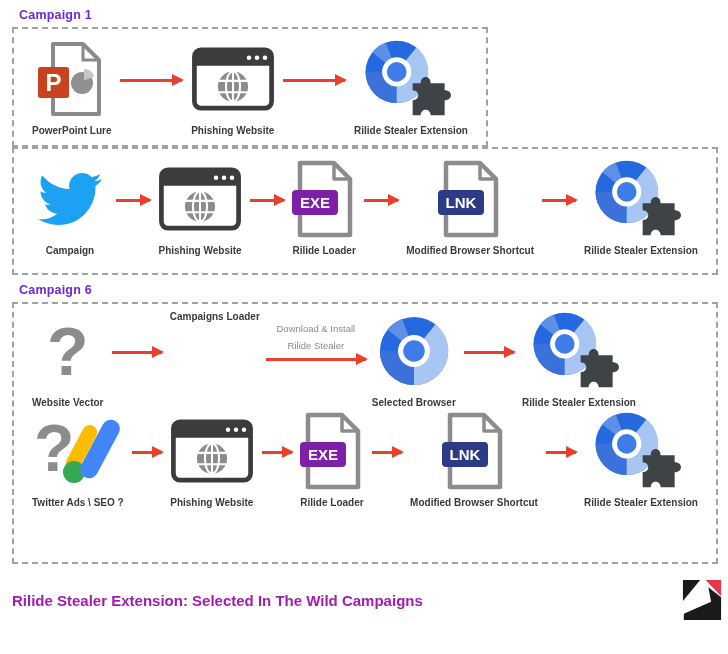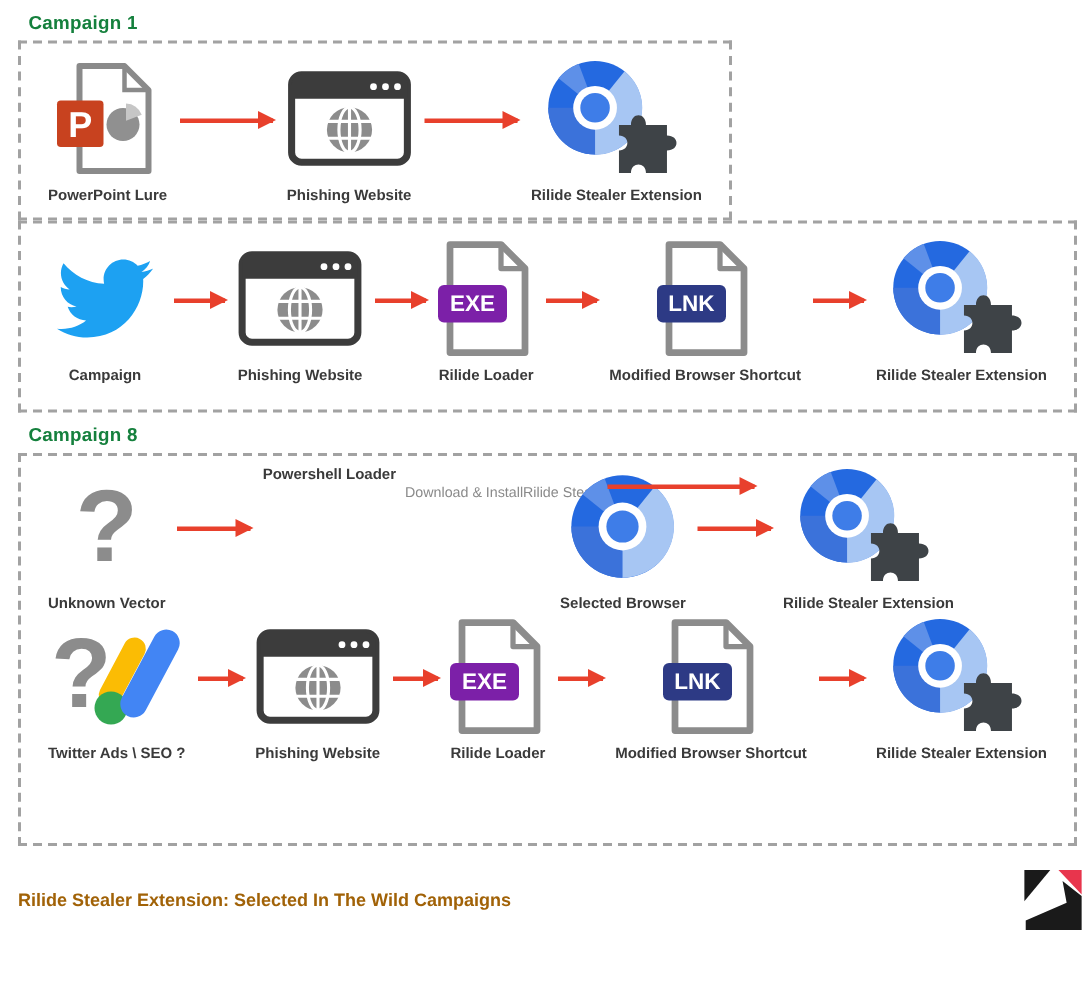--- a/index.html
+++ b/index.html
@@ -1,38 +1,38 @@
 <!DOCTYPE html>
 <html><head>
 <meta charset="utf-8">
 <style>
   html,body{margin:0;padding:0;background:#fff;}
   body{width:728px;height:654px;overflow:hidden;font-family:"Liberation Sans",sans-serif;}
   .page{position:relative;width:728px;height:654px;}
   .campaign{margin:0 10px 0 12px;}
-  .campaign-label{font-size:12.5px;font-weight:bold;color:#15803d;margin:8px 0 5px 7px;letter-spacing:.2px;}
+  .campaign-label{font-size:12.5px;font-weight:bold;color:#6d28d9;margin:8px 0 5px 7px;letter-spacing:.2px;}
   .campaign-box{border:2px dashed #A2A2A2;box-sizing:border-box;padding:7px 18px 3px 18px;background:#fff;}
   .box-c1{width:476px;height:120px;}
   .box-full{width:706px;}
   .box-c2{height:128px;}
   .box-c3{height:262px;padding-top:4px;}
   .flow-row{display:flex;align-items:flex-start;justify-content:space-between;}
   .row-1of3{padding-right:62px;}
   .node{display:flex;flex-direction:column;align-items:center;flex:0 0 auto;}
   .icon-box{height:86px;display:flex;align-items:center;justify-content:center;}
   .node-label{font-size:10px;font-weight:bold;color:#3A3A3A;white-space:nowrap;margin-top:3px;}
   .arrow{flex:1 1 48px;min-width:28px;max-width:62px;height:3px;background:#E8402C;position:relative;margin:43px 8px 0 8px;}
   .arrow::after{content:"";position:absolute;right:-2px;top:-5px;width:0;height:0;
     border-left:12px solid #E8402C;border-top:6.5px solid transparent;border-bottom:6.5px solid transparent;}
-  .arrow-group{flex:1.8 1 96px;min-width:84px;max-width:132px;display:flex;align-items:stretch;margin:15px 6px 0 6px;}
+  .arrow-group{flex:1.8 1 96px;min-width:84px;max-width:132px;display:flex;flex-direction:column;align-items:stretch;margin:15px 6px 0 6px;}
   .arrow-cap{font-size:9.5px;color:#8A8A8A;text-align:center;line-height:1.25;margin-bottom:5px;white-space:nowrap;}
   .arrow-group .arrow{flex:none;width:100%;max-width:none;min-width:0;margin:0;}
   .glyph-q{font-size:68px;font-weight:bold;color:#8C8C8C;line-height:80px;padding:0 14px;}
   .footer{display:flex;justify-content:space-between;align-items:center;margin:14px 6px 0 12px;}
-  .footer-title{font-size:12px;font-weight:bold;color:#a16207;}
+  .footer-title{font-size:15px;font-weight:bold;color:#a21caf;}
   svg{display:block;}
   svg text{font-family:"Liberation Sans",sans-serif;}
 </style>
 </head>
 <body>
 
 <svg width="0" height="0" style="position:absolute" aria-hidden="true">
   <defs>
     <symbol id="sym-doc" viewBox="0 0 64 78">
       <path d="M8,3 H42 L58,19 V75 H8 Z" fill="#fff" stroke="#8C8C8C" stroke-width="4.5" stroke-linejoin="round"></path>
@@ -174,36 +174,36 @@
             </svg>
           </div>
           <div class="node-label">Rilide Stealer Extension</div>
         </div>
 
       </div>
     </div>
   </section>
 
   <section class="campaign">
-    <div class="campaign-label">Campaign 8</div>
+    <div class="campaign-label">Campaign 6</div>
     <div class="campaign-box box-full box-c3">
 
       <div class="flow-row row-1of3">
 
         <div class="node">
           <div class="icon-box">
             <div class="glyph-q">?</div>
           </div>
-          <div class="node-label">Unknown Vector</div>
-        </div>
-
-        <div class="arrow"></div>
-
-        <div class="node">
-          <div class="node-label">Powershell Loader</div>
+          <div class="node-label">Website Vector</div>
+        </div>
+
+        <div class="arrow"></div>
+
+        <div class="node">
+          <div class="node-label">Campaigns Loader</div>
         </div>
 
         <div class="arrow-group">
           <div class="arrow-cap">Download &amp; Install</div>
           <div class="arrow-cap" style="margin-bottom:6px">Rilide Stealer</div>
           <div class="arrow"></div>
         </div>
 
         <div class="node">
           <div class="icon-box">

